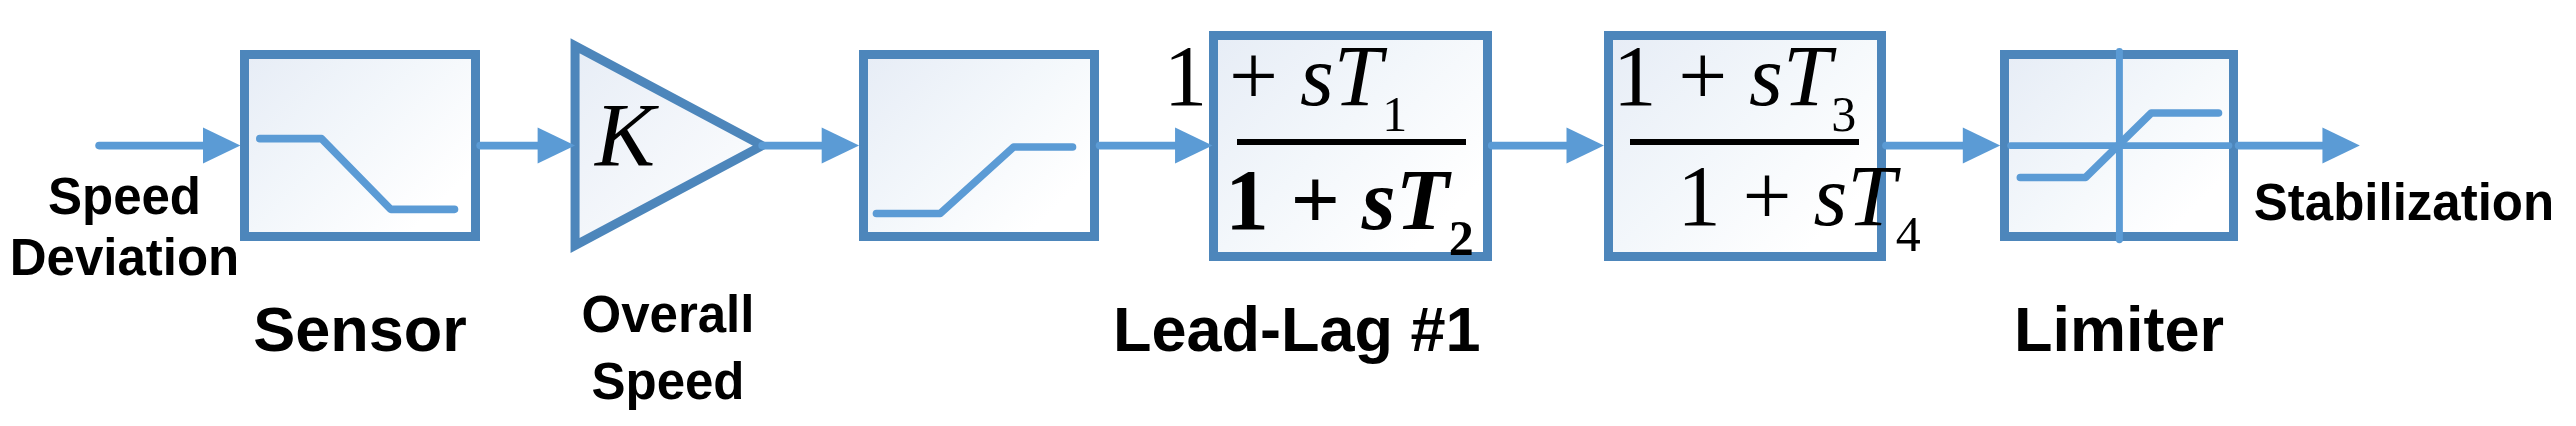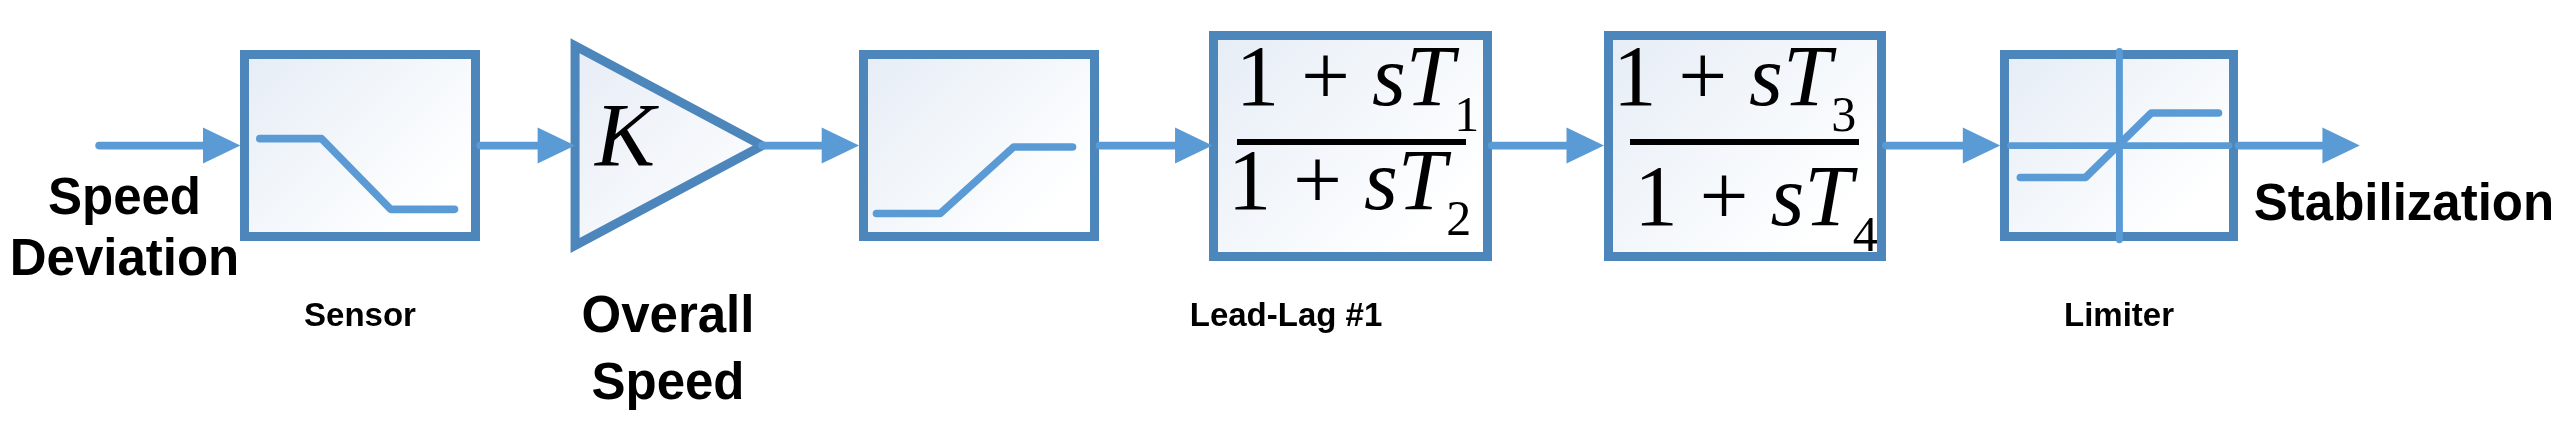--- a/index.html
+++ b/index.html
@@ -5,21 +5,21 @@
   html,body{margin:0;padding:0;background:#ffffff;}
   .canvas{position:relative;width:2576px;height:427px;background:#ffffff;overflow:hidden;
           font-family:"Liberation Sans",sans-serif;color:#000;}
   .blk{position:absolute;box-sizing:border-box;border:9px solid #4d86bb;z-index:1;
        background:linear-gradient(135deg,#e7edf6 0%,#f3f7fb 45%,#ffffff 85%);}
   .overlay{position:absolute;left:0;top:0;z-index:2;pointer-events:none;}
   .aline{stroke:#5b9bd5;stroke-width:11;stroke-linecap:round;fill:none;}
   .ahead{fill:#5b9bd5;stroke:none;}
   .curve{fill:none;stroke:#5b9bd5;stroke-width:11;stroke-linecap:round;stroke-linejoin:round;}
   .axis{stroke:#5b9bd5;stroke-width:10;stroke-linecap:round;}
-  .lbl{position:absolute;z-index:3;font-weight:bold;font-size:33px;line-height:1;
+  .lbl{position:absolute;z-index:3;font-weight:bold;font-size:63px;line-height:1;
        text-align:center;white-space:nowrap;}
   .lbl2{position:absolute;z-index:3;font-weight:bold;font-size:51px;text-align:center;white-space:nowrap;}
   .ksym{position:absolute;z-index:3;font-family:"Liberation Serif",serif;font-style:italic;
         font-size:90px;line-height:1;text-align:center;}
   .fnum{position:absolute;z-index:3;font-family:"Liberation Serif",serif;font-size:87px;
         line-height:87px;text-align:center;white-space:nowrap;}
   .fnum .rm{font-style:normal;}
   .fnum .it{font-style:italic;}
   .fnum sub{font-size:50px;font-style:normal;line-height:0;vertical-align:-26px;}
   .fbar{position:absolute;z-index:3;height:6.2px;background:#000;}
@@ -84,27 +84,27 @@
   <div class="lbl2" style="left:-14px;top:166px;width:277px;line-height:61px;">
     <div>Speed</div>
     <div>Deviation</div>
   </div>
   <div class="lbl2" style="left:2231px;top:168px;width:346px;line-height:69px;text-align:center;">
     <div>Stabilization</div>
   </div>
 
   <div class="ksym" style="left:561px;top:91px;width:128px;">K</div>
 
-  <div class="fnum" style="left:1226px;top:32px;width:263px;"><span class="rm">1 + </span><span class="it">sT</span><sub>1</sub></div>
+  <div class="fnum" style="left:1154px;top:32px;width:263px;"><span class="rm">1 + </span><span class="it">sT</span><sub>1</sub></div>
   <div class="fbar" style="left:1237px;top:139px;width:229px;"></div>
-  <div class="fnum" style="left:1218px;top:136px;width:263px;"><span class="rm">1 + </span><span class="it">sT</span><sub>2</sub></div>
+  <div class="fnum" style="left:1218px;top:156px;width:263px;font-weight:bold;"><span class="rm">1 + </span><span class="it">sT</span><sub>2</sub></div>
 
   <div class="fnum" style="left:1613px;top:32px;width:227px;"><span class="rm">1 + </span><span class="it">sT</span><sub>3</sub></div>
   <div class="fbar" style="left:1630px;top:139px;width:229px;"></div>
-  <div class="fnum" style="left:1613px;top:152px;width:286px;"><span class="rm">1 + </span><span class="it">sT</span><sub>4</sub></div>
+  <div class="fnum" style="left:1656px;top:152px;width:286px;"><span class="rm">1 + </span><span class="it">sT</span><sub>4</sub></div>
 
   <div class="lbl" style="left:187px;top:298px;width:346px;">Sensor</div>
   <div class="lbl2" style="left:495px;top:281px;width:346px;line-height:67px;">
     <div>Overall</div>
     <div>Speed</div>
   </div>
   <div class="lbl" style="left:1113px;top:298px;width:346px;">Lead-Lag #1</div>
   <div class="lbl" style="left:1946px;top:298px;width:346px;">Limiter</div>
 
 </div>

